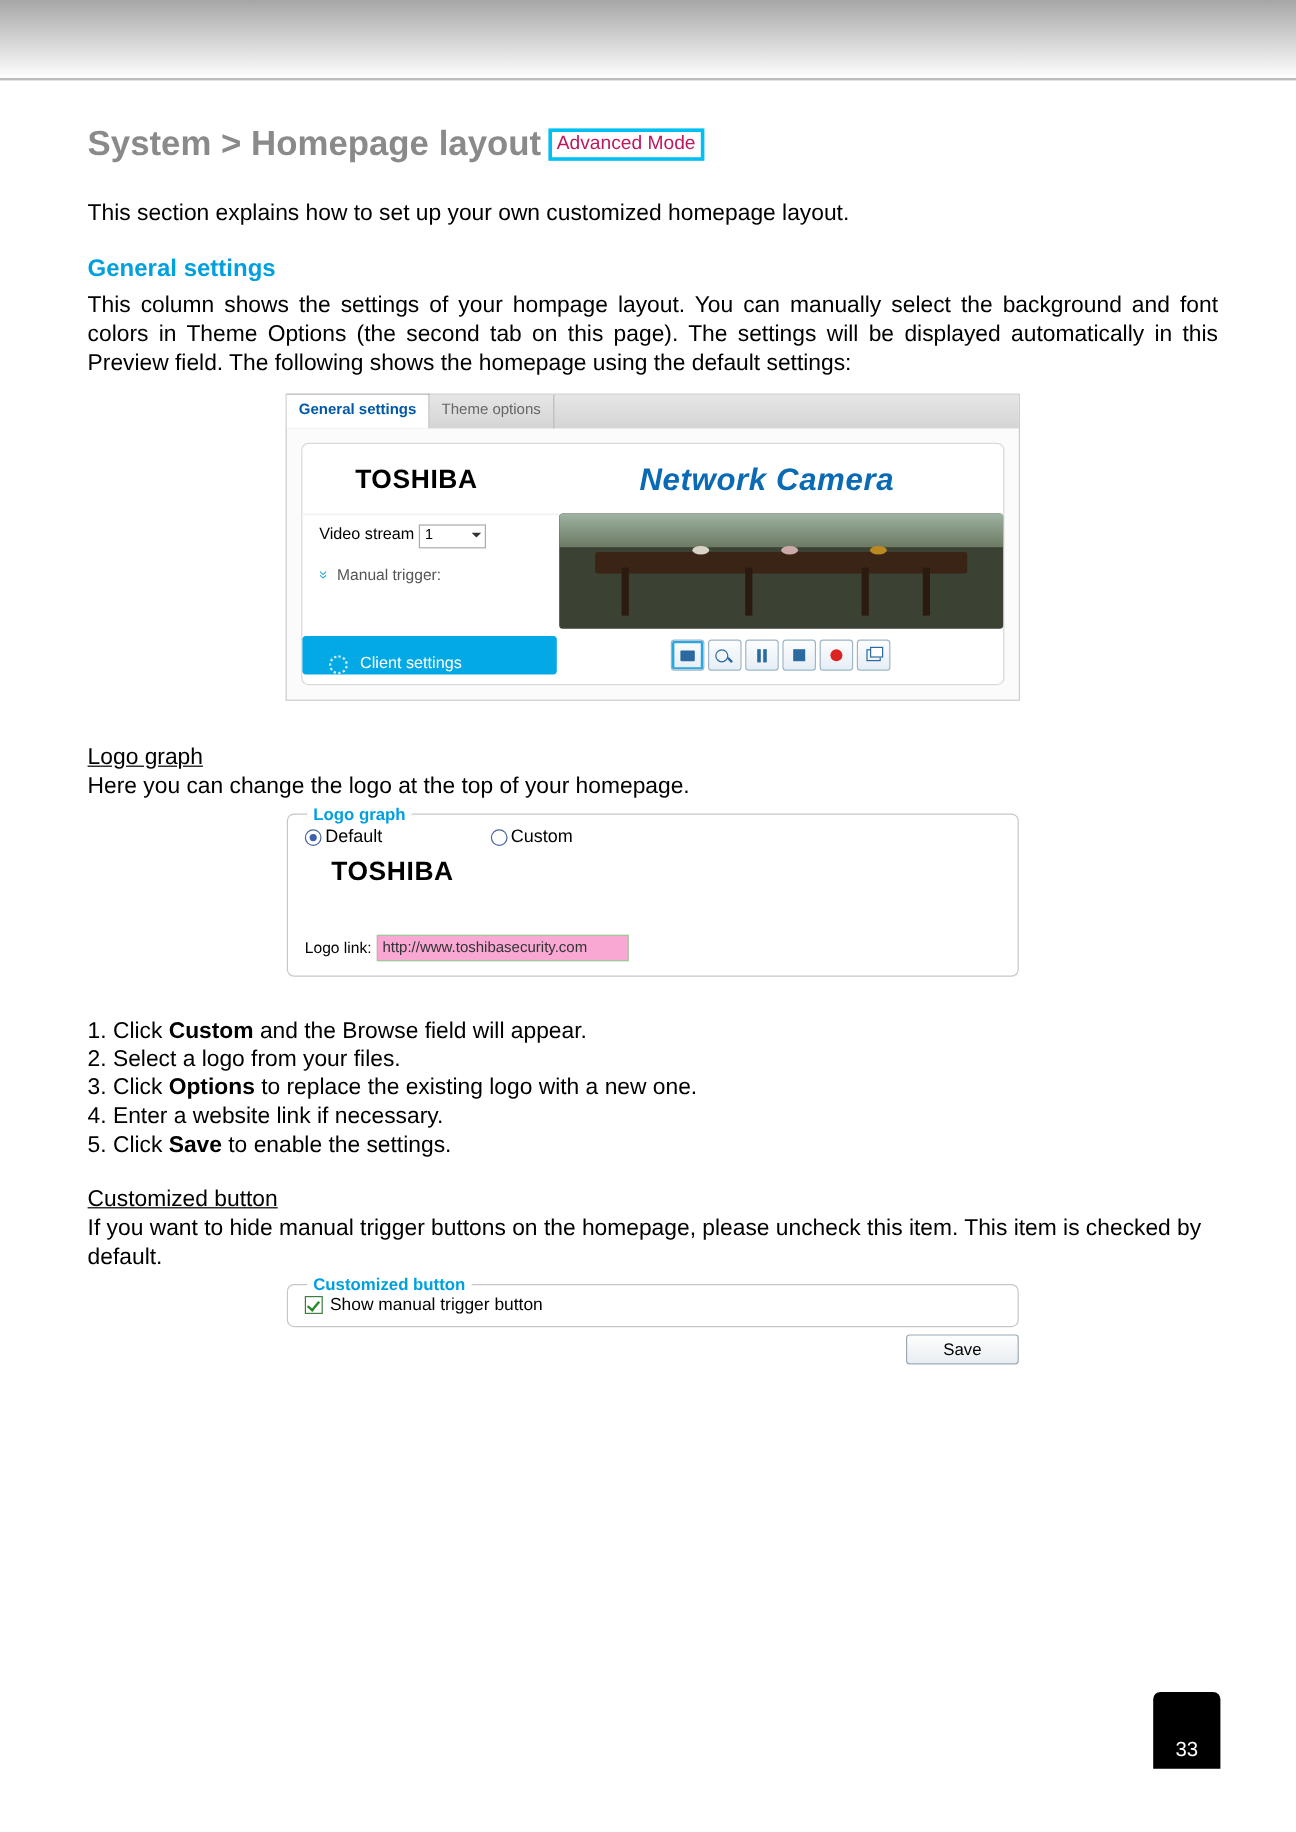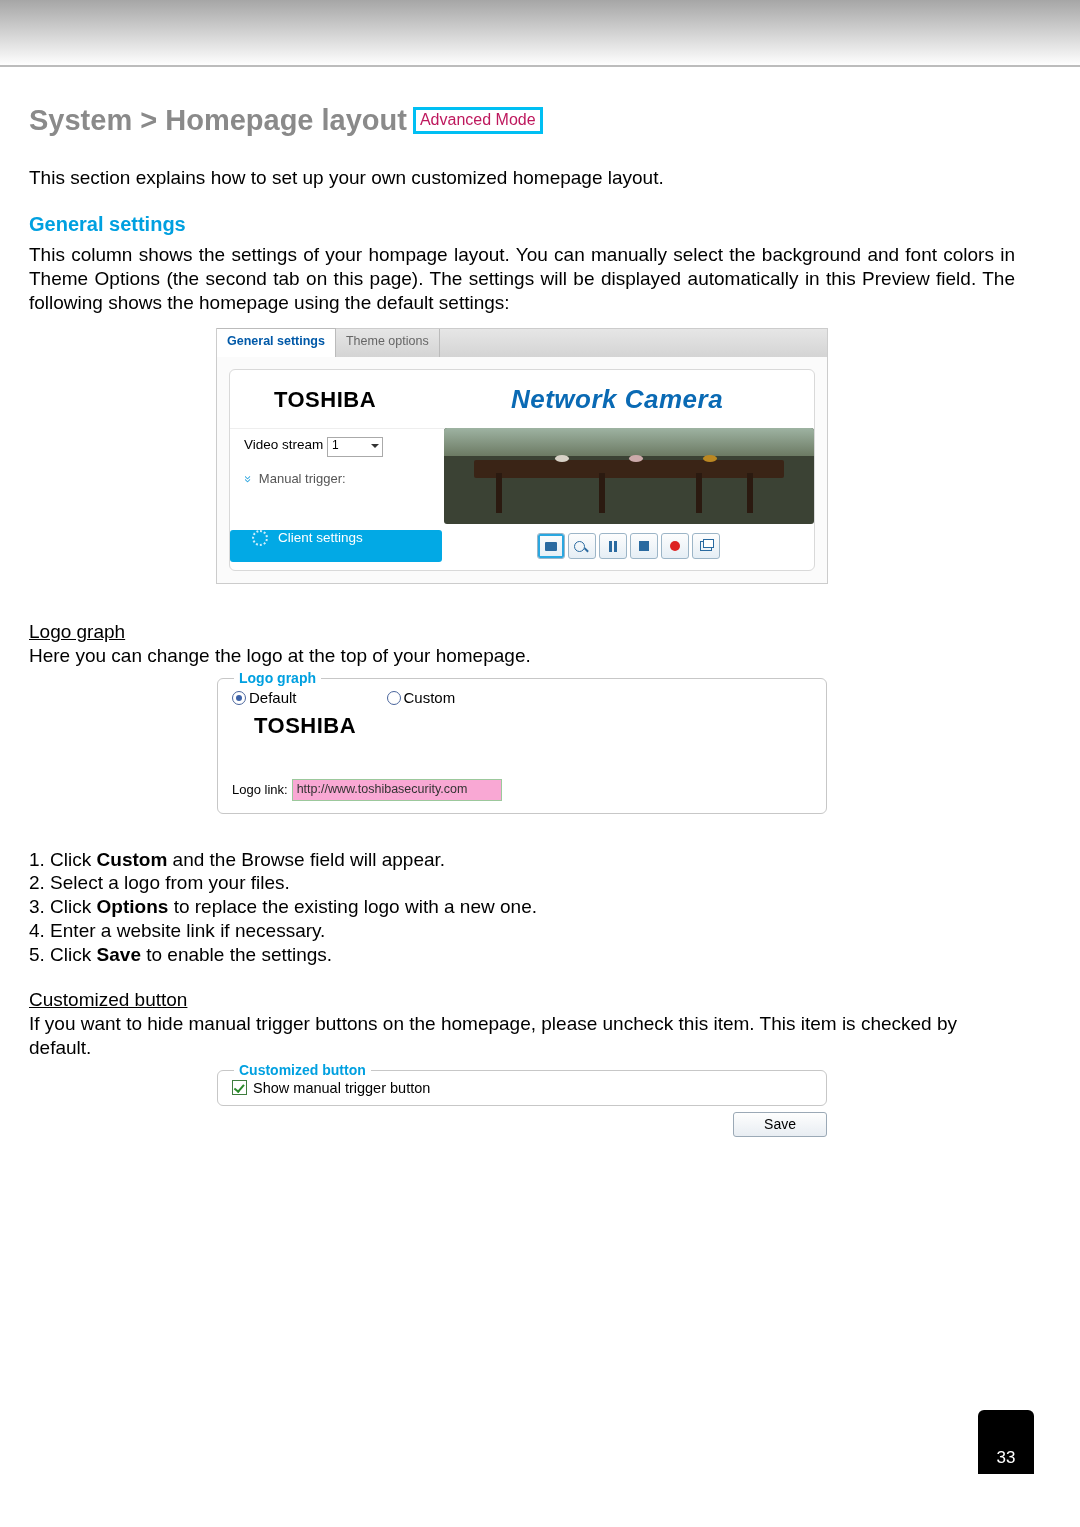--- a/index.html
+++ b/index.html
@@ -14,21 +14,21 @@
     min-height: 1527px;
     position: relative;
     background: #fff;
   }
   .top-grad {
     height: 65px;
     background: linear-gradient(#a6a6a6, #fefefe);
     border-bottom: 2px solid #bcbcbc;
   }
   .content {
-    padding: 35px 65px 0 29px;
+    padding: 35px 65px 0 73px;
     font-size: 19px;
     line-height: 1.25;
   }
 
   
   .h-row {
     display: flex;
     align-items: center;
     gap: 6px;
     margin-bottom: 28px;
@@ -174,21 +174,21 @@
     margin-top: 6px;
   }
   .cs-bar {
     width: 190px;
     height: 32px;
     background: #02a9e5;
     border-radius: 3px;
     color: #fff;
     font-size: 13.5px;
     display: flex;
-    align-items: flex-start;
+    align-items: flex-end;
     padding-left: 22px;
     gap: 10px;
   }
   .gear {
     width:12px; height:12px; border:2px dotted #cfeefc; border-radius:50%;
   }
   .icon-row {
     flex: 1;
     display: flex;
     justify-content: center;
@@ -284,21 +284,21 @@
   .save-btn {
     border: 1px solid #9ba9b6;
     border-radius: 3px;
     background: linear-gradient(#fefefe,#e8edf2);
     font-size: 14px;
     padding: 3px 30px;
   }
 
   .page-num-tab {
     position: absolute;
-    right: 46px;
+    right: 63px;
     bottom: 53px;
     width: 56px;
     height: 58px;
     background: #000;
     border-radius: 6px 6px 0 0;
     color: #fff;
     font-size: 17px;
     display: flex;
     align-items: flex-end;
     justify-content: center;

